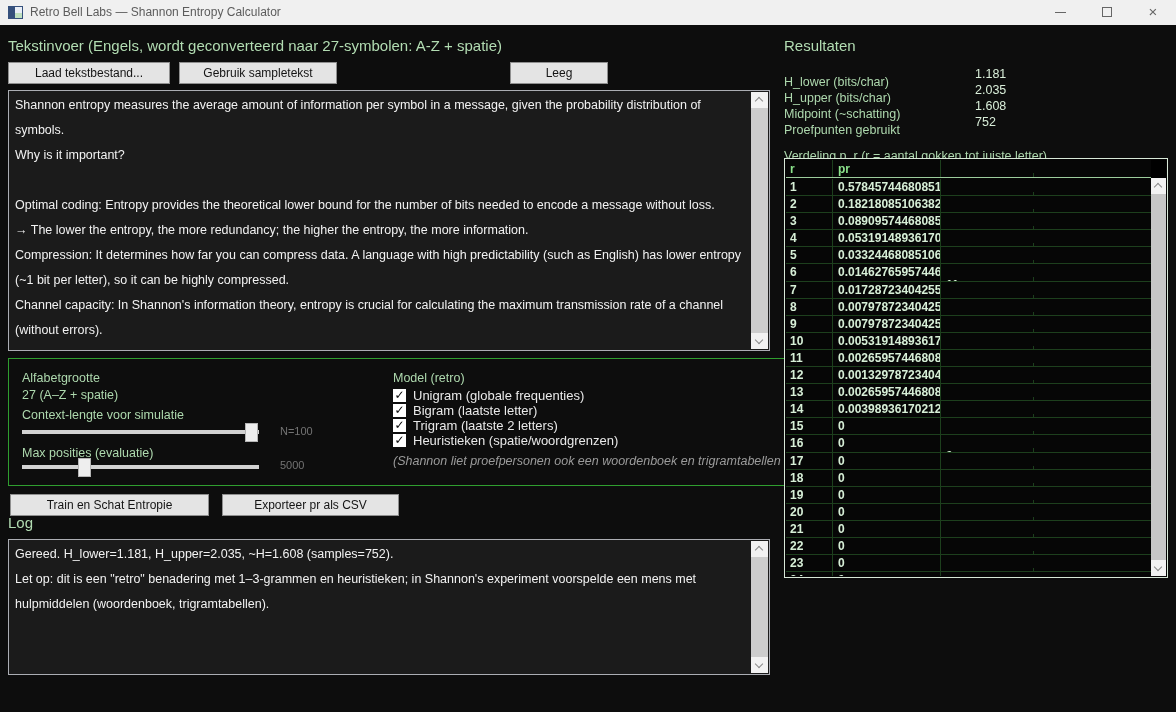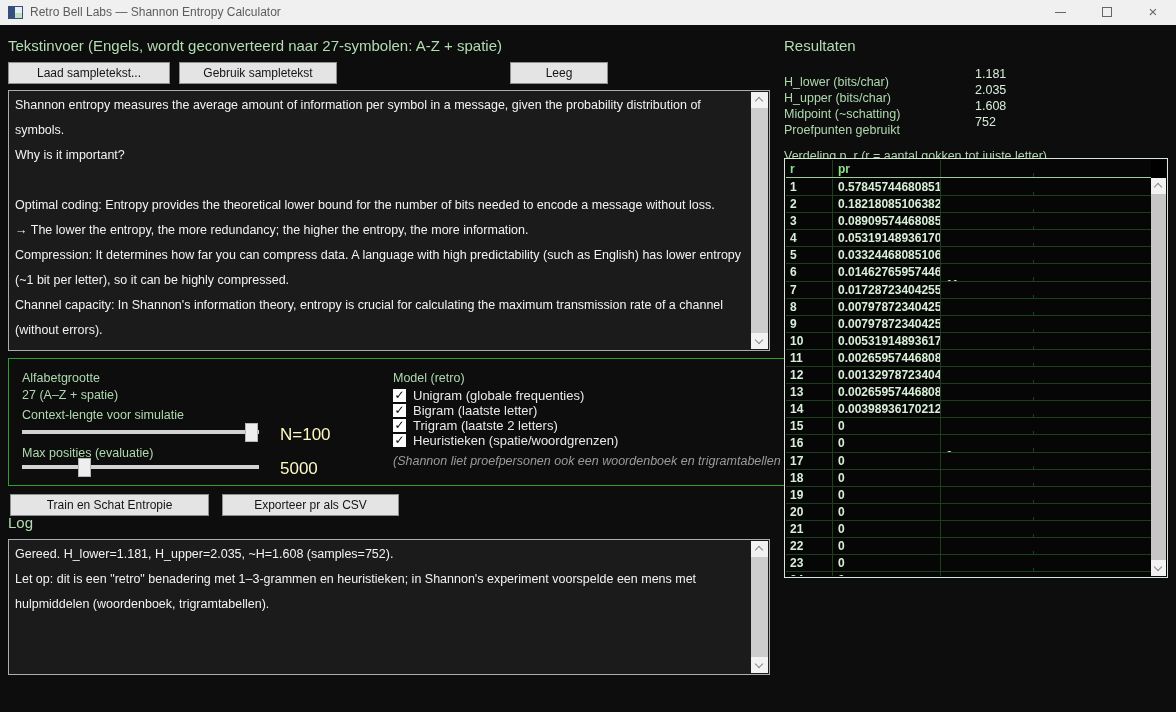--- a/index.html
+++ b/index.html
@@ -36,21 +36,21 @@
   .sb-thumb { position:absolute; left:0; top:16px; bottom:16px; width:100%; background:#cdcdcd; }
   .chev { position:absolute; left:5px; width:6px; height:6px; border-left:1.6px solid #8a8a8a; border-top:1.6px solid #8a8a8a; }
   .chev.up { top:6px; transform:rotate(45deg); }
   .chev.down { bottom:6px; transform:rotate(225deg); }
 
   
   .panel { position:absolute; left:8px; top:358px; width:894px; height:128px; border:1px solid #2f9e2f; }
   .plabel { position:absolute; font-size:12.5px; color:#aed9ae; }
   .slider-track { position:absolute; height:4px; background:#d2d2d2; }
   .slider-thumb { position:absolute; width:13px; height:19px; background:#eeeeee; border:1px solid #b5b5b5; }
-  .slider-value { position:absolute; font-size:17px; color:#fef9c3; }
+  .slider-value { position:absolute; font-size:11px; color:#737373; }
   .cbrow { position:absolute; left:384px; height:15px; }
   .cbbox { position:absolute; left:0; top:1px; width:13px; height:13px; background:#ffffff;
            color:#000; font-size:12px; line-height:13px; text-align:center; font-weight:bold; }
   .cblabel { position:absolute; left:20px; top:0; font-size:13px; color:#e9e9e9; white-space:nowrap; }
   .note { position:absolute; left:384px; top:95px; right:4px; font-size:12.5px; font-style:italic;
           color:#9b9b9b; white-space:nowrap; overflow:hidden; }
 
   
   .res-label { position:absolute; left:784px; font-size:12.5px; color:#aed9ae;margin-top:8px; }
   .res-value { position:absolute; left:975px; font-size:12.5px; color:#d9eed9; }
@@ -91,21 +91,21 @@
     <div class="winbtn max">
       <span class="maxbox"></span>
     </div>
     <div class="winbtn close">
       <span class="closex">×</span>
     </div>
   </div>
 
   <div class="heading" style="left:8px; top:37px;">Tekstinvoer (Engels, wordt geconverteerd naar 27-symbolen: A-Z + spatie)</div>
 
-  <div class="btn" style="left:8px; top:62px; width:162px;">Laad sampletekst...</div>
+  <div class="btn" style="left:8px; top:62px; width:162px;">Laad tekstbestand...</div>
   <div class="btn" style="left:179px; top:62px; width:158px;">Gebruik sampletekst</div>
   <div class="btn" style="left:510px; top:62px; width:98px;">Leeg</div>
 
   <div class="tbox" style="left:8px; top:90px; width:762px; height:261px;">
     <div class="content">Shannon entropy measures the average amount of information per symbol in a message, given the probability distribution of symbols.
 Why is it important?
 
 Optimal coding: Entropy provides the theoretical lower bound for the number of bits needed to encode a message without loss.
 → The lower the entropy, the more redundancy; the higher the entropy, the more information.
 Compression: It determines how far you can compress data. A language with high predictability (such as English) has lower entropy (~1 bit per letter), so it can be highly compressed.

